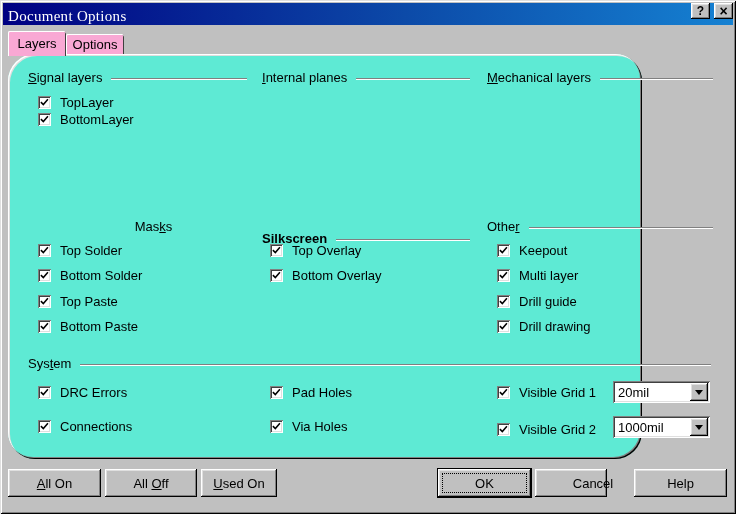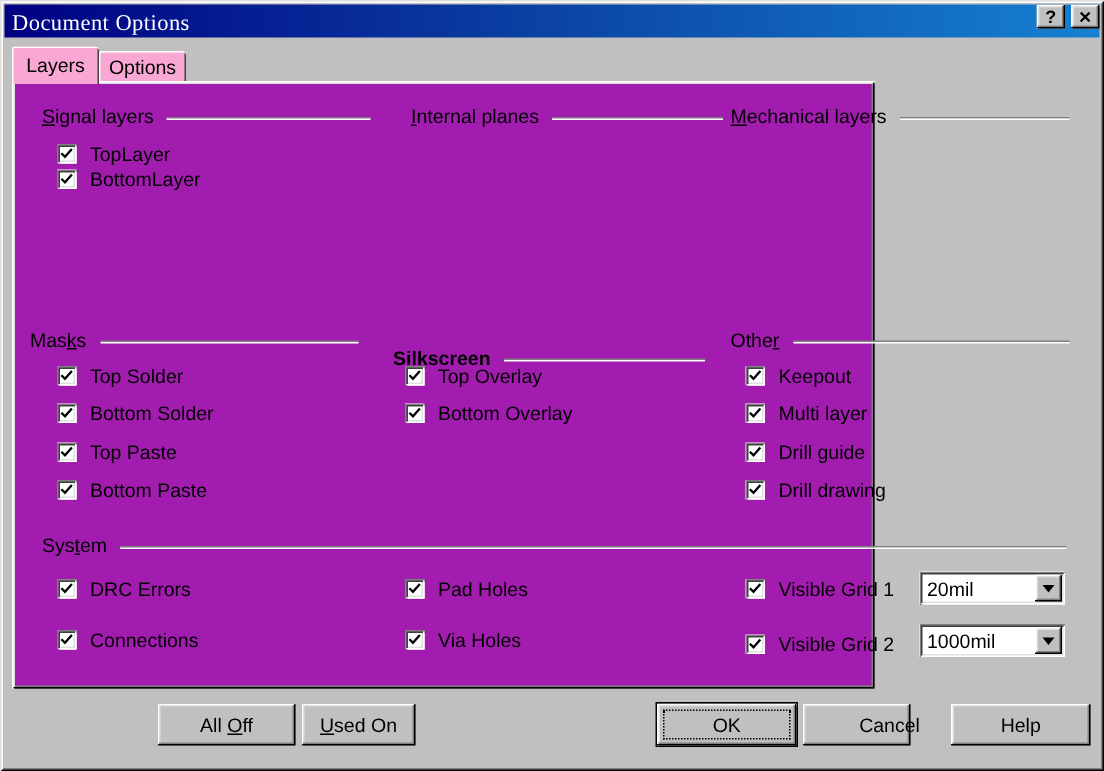--- a/index.html
+++ b/index.html
@@ -36,23 +36,24 @@
   }
   .tab-active{
     left:8px;top:31px;width:58px;height:25px;z-index:3;
     box-shadow:inset 0 1px 0 #fff, inset 1px 0 0 #fff, inset -1px 0 0 #404040;
   }
   .tab-inactive{
     left:66px;top:34px;width:58px;height:20px;z-index:1;
     box-shadow:inset 0 1px 0 #fff, inset 1px 0 0 #fff, inset -1px 0 0 #404040;
   }
   .panel{
-    position:absolute;left:8px;top:54px;width:575px;height:405px;background:#a21caf;z-index:2;
+    position:absolute;left:8px;top:54px;width:634px;height:405px;background:#5eead4;z-index:2;
     box-shadow:inset 1px 1px 0 #fff, inset -1px -1px 0 #000,
                inset 2px 2px 0 #dfdfdf, inset -2px -2px 0 #808080;
+    border-radius:27px;
   }
   .hdr{position:absolute;height:14px;display:flex;align-items:center;}
   .hdr .txt{white-space:nowrap;}
   .hdr .line{flex:1;margin-left:9px;height:2px;position:relative;top:2px;
     border-top:1px solid #808080;border-bottom:1px solid #fff;}
   .u{text-decoration:underline;}
   .cb{position:absolute;height:15px;display:flex;align-items:center;cursor:default;}
   .cb .box{
     width:13px;height:13px;background:#fff;margin-right:9px;flex:0 0 13px;
     box-shadow:inset 1px 1px 0 #808080, inset -1px -1px 0 #fff,
@@ -107,21 +108,21 @@
   <div class="tab tab-inactive">
     <span>Options</span>
   </div>
 
   <div class="panel">
 
     <div class="hdr" style="left:20px;top:16px;width:219px;">
       <span class="txt"><span></span><span class="u">S</span><span>ignal layers</span></span>
       <span class="line"></span>
     </div>
-    <div class="hdr" style="left:254px;top:16px;width:208px;margin-left:12px;">
+    <div class="hdr" style="left:254px;top:16px;width:208px;">
       <span class="txt"><span></span><span class="u">I</span><span>nternal planes</span></span>
       <span class="line"></span>
     </div>
     <div class="hdr" style="left:479px;top:16px;width:226px;">
       <span class="txt"><span></span><span class="u">M</span><span>echanical layers</span></span>
       <span class="line"></span>
     </div>
 
     <div class="cb" style="left:30px;top:41px;">
       <span class="box">
@@ -133,21 +134,21 @@
     </div>
     <div class="cb" style="left:30px;top:58px;">
       <span class="box">
           <svg width="9" height="9" viewBox="0 0 10 10">
             <path d="M1 4.6 L3.7 7.3 L8.8 1.5"></path>
           </svg>
         </span>
       <span class="cl">BottomLayer</span>
     </div>
 
-    <div class="hdr" style="left:12px;top:165px;width:219px;">
+    <div class="hdr" style="left:36px;top:165px;width:219px;flex-direction:column;">
       <span class="txt"><span>Mas</span><span class="u">k</span><span>s</span></span>
       <span class="line"></span>
     </div>
     <div class="hdr" style="left:254px;top:177px;width:208px;font-weight:bold;">
       <span class="txt"><span>Si</span><span class="u">l</span><span>kscreen</span></span>
       <span class="line"></span>
     </div>
     <div class="hdr" style="left:479px;top:165px;width:226px;">
       <span class="txt"><span>Othe</span><span class="u">r</span><span></span></span>
       <span class="line"></span>
@@ -300,20 +301,23 @@
     </div>
     <div class="combo" style="left:605px;top:362px;width:97px;">
       <span class="val">1000mil</span>
       <span class="dbtn">
           <span class="arrow"></span>
         </span>
     </div>
 
   </div>
 
+  <div class="pbtn" style="left:8px;width:93px;">
+    <span><span></span><span class="u">A</span><span>ll On</span></span>
+  </div>
   <div class="pbtn" style="left:105px;width:92px;">
     <span><span>All </span><span class="u">O</span><span>ff</span></span>
   </div>
   <div class="pbtn" style="left:201px;width:76px;">
     <span><span></span><span class="u">U</span><span>sed On</span></span>
   </div>
 
   <div class="pbtn default" style="left:438px;width:93px;">
     <span class="focus-rect"></span>
     <span>OK</span>

